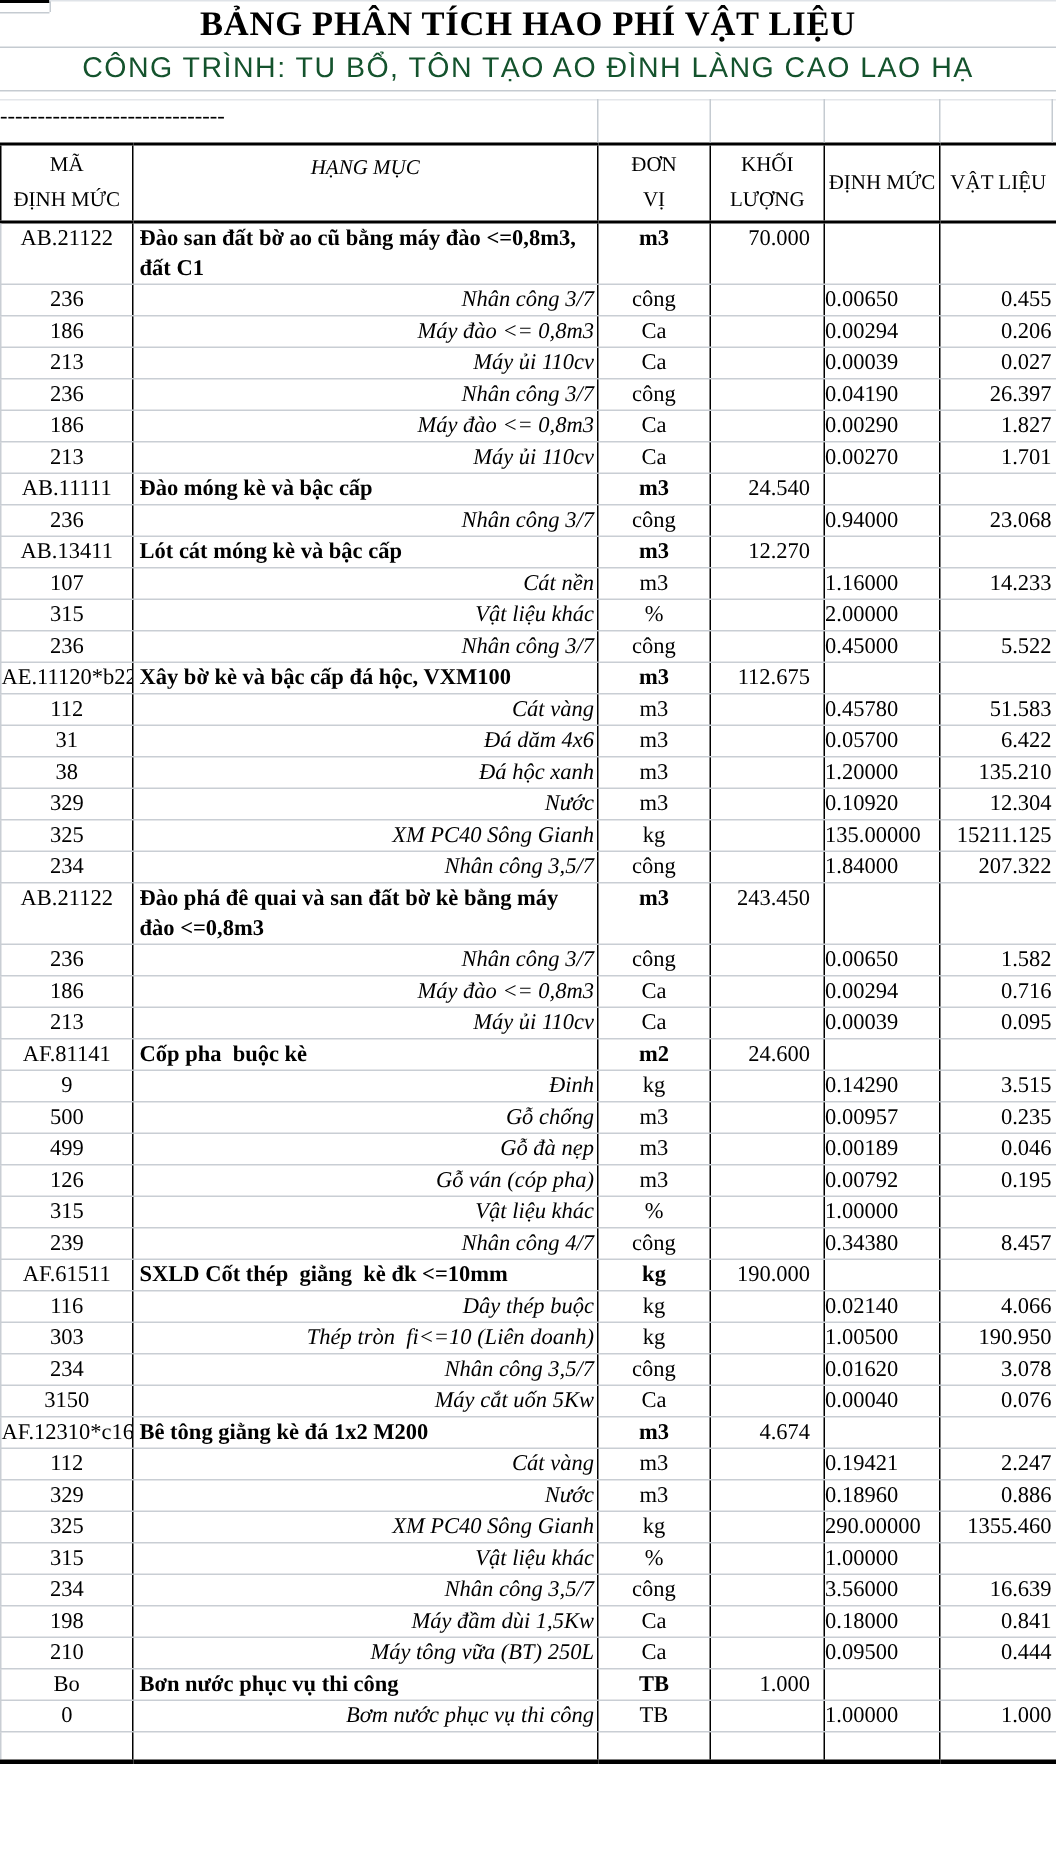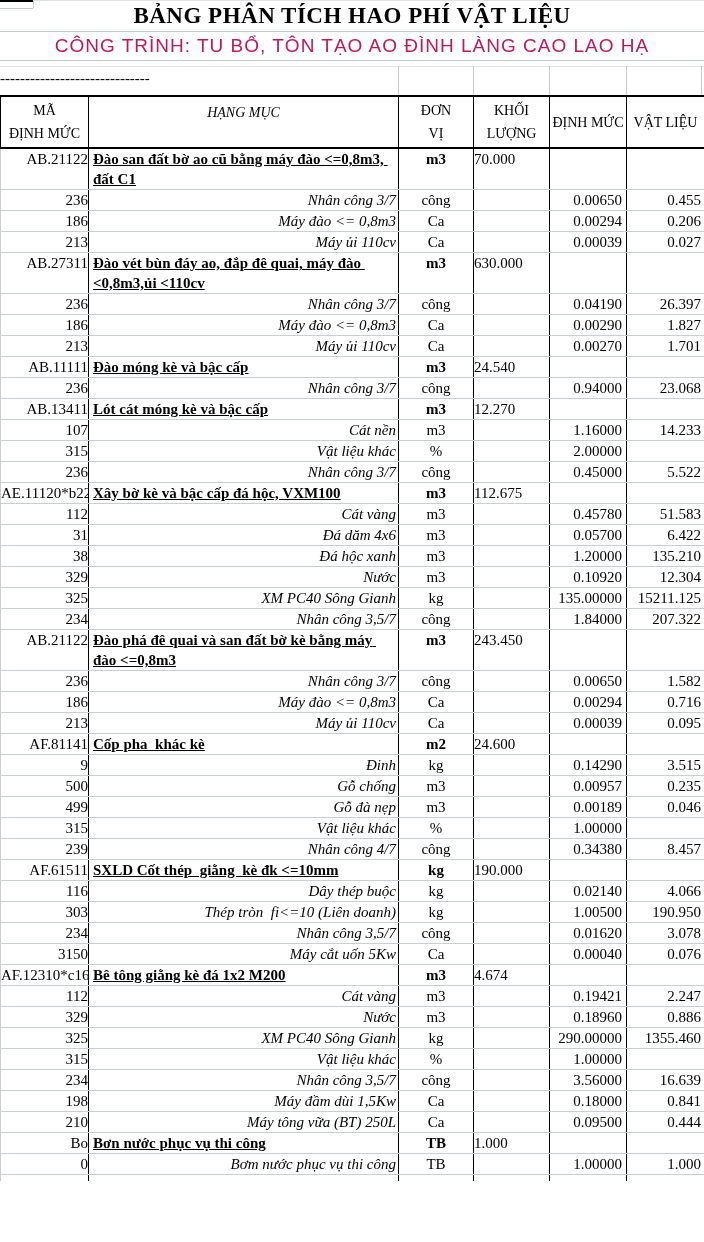--- a/index.html
+++ b/index.html
@@ -17,21 +17,21 @@
   .title-row .a1-top { position:absolute; top:0; left:0; width:33px; height:2px; background:#000; }
   .title-row .a1-bottom { position:absolute; top:8px; left:0; width:33px; height:1px; background:#c5cbd1; }
   .title-row .a1-right { position:absolute; top:0; left:33px; width:1px; height:8px; background:#c5cbd1; }
   .title-row .top-hairline { position:absolute; top:0; left:33px; right:0; height:1px; background:#dfe3e8; }
   .page-title { font-size:23px; font-weight:bold; letter-spacing:.5px; }
 
   .subtitle-row {
     height:29px; border-bottom:1px solid #c5cbd1;
     display:flex; align-items:center; justify-content:center;
     font-family:"Liberation Sans", sans-serif; font-size:19px;
-    font-weight:400; letter-spacing:1px; color:#be185d;
+    font-weight:400; letter-spacing:1px; color:#14532d;
   }
 
   
   .spacer-row { position:relative; height:34px; }
   .spacer-row .dashes {
     position:absolute; left:0; top:7px; font-size:15px; line-height:20px;
     white-space:pre; letter-spacing:0;
   }
   .spacer-row .hline { position:absolute; top:5px; left:0; right:0; height:1px; background:#e3e6ea; }
   .spacer-row .vline { position:absolute; top:5px; bottom:0; width:1px; background:#c5cbd1; }
@@ -49,28 +49,28 @@
   thead th:first-child { border-left:1px solid #000;font-family:Liberation Serif, serif; }
   thead th .l { display:block; line-height:23px; }
   thead th.h-item { vertical-align:top; padding-top:4px;font-style:italic; }
 
   tbody td {
     height:20px; line-height:20px; font-size:15px; padding:0;
     border-right:1px solid #000; border-bottom:1px solid #c9ced4;
     vertical-align:top; background:#fff;
   }
   tbody td:first-child { border-left:1px solid #c9ced4; }
-  td.c-code { text-align:right; white-space:nowrap; }
+  td.c-code { text-align:center; white-space:nowrap; }
   td.c-item { text-align:left; padding-left:4px; padding-right:2px; }
   td.c-unit { text-align:center; }
-  td.c-qty  { padding-right:9px; }
-  td.c-norm { text-align:right; padding-right:4px; }
+  td.c-qty  { text-align:right; padding-right:9px; }
+  td.c-norm { padding-right:4px; }
   td.c-mat  { text-align:right; padding-right:3px; }
 
-  tr.row-section td.c-item { font-weight:bold; white-space:pre-wrap;text-decoration:underline; }
+  tr.row-section td.c-item { font-weight:bold; white-space:pre-wrap; }
   tr.row-section td.c-unit { font-weight:bold; }
   tr.row-detail  td.c-item { font-style:italic; white-space:pre;text-align:right; }
   tr.row-blank td { border-bottom:3px solid #000; }
 </style>
 </head>
 <body>
 
 <div class="sheet">
 
   <div class="title-row">
@@ -155,28 +155,20 @@
           <td class="c-mat">0.206</td>
         </tr>
         <tr class="row-detail">
           <td class="c-code">213</td>
           <td class="c-item">Máy ủi 110cv</td>
           <td class="c-unit">Ca</td>
           <td class="c-qty"></td>
           <td class="c-norm">0.00039</td>
           <td class="c-mat">0.027</td>
         </tr>
-        <tr class="row-section">
-          <td class="c-code">AB.27311</td>
-          <td class="c-item">Đào vét bùn đáy ao, đắp đê quai, máy đào &lt;0,8m3,ủi &lt;110cv</td>
-          <td class="c-unit">m3</td>
-          <td class="c-qty">630.000</td>
-          <td class="c-norm"></td>
-          <td class="c-mat"></td>
-        </tr>
         <tr class="row-detail">
           <td class="c-code">236</td>
           <td class="c-item">Nhân công 3/7</td>
           <td class="c-unit">công</td>
           <td class="c-qty"></td>
           <td class="c-norm">0.04190</td>
           <td class="c-mat">26.397</td>
         </tr>
         <tr class="row-detail">
           <td class="c-code">186</td>
@@ -325,21 +317,21 @@
         <tr class="row-detail">
           <td class="c-code">213</td>
           <td class="c-item">Máy ủi 110cv</td>
           <td class="c-unit">Ca</td>
           <td class="c-qty"></td>
           <td class="c-norm">0.00039</td>
           <td class="c-mat">0.095</td>
         </tr>
         <tr class="row-section">
           <td class="c-code">AF.81141</td>
-          <td class="c-item">Cốp pha  khác kè</td>
+          <td class="c-item">Cốp pha  buộc kè</td>
           <td class="c-unit">m2</td>
           <td class="c-qty">24.600</td>
           <td class="c-norm"></td>
           <td class="c-mat"></td>
         </tr>
         <tr class="row-detail">
           <td class="c-code">9</td>
           <td class="c-item">Đinh</td>
           <td class="c-unit">kg</td>
           <td class="c-qty"></td>
@@ -354,20 +346,28 @@
           <td class="c-norm">0.00957</td>
           <td class="c-mat">0.235</td>
         </tr>
         <tr class="row-detail">
           <td class="c-code">499</td>
           <td class="c-item">Gỗ đà nẹp</td>
           <td class="c-unit">m3</td>
           <td class="c-qty"></td>
           <td class="c-norm">0.00189</td>
           <td class="c-mat">0.046</td>
+        </tr>
+        <tr class="row-detail">
+          <td class="c-code">126</td>
+          <td class="c-item">Gỗ ván (cóp pha)</td>
+          <td class="c-unit">m3</td>
+          <td class="c-qty"></td>
+          <td class="c-norm">0.00792</td>
+          <td class="c-mat">0.195</td>
         </tr>
         <tr class="row-detail">
           <td class="c-code">315</td>
           <td class="c-item">Vật liệu khác</td>
           <td class="c-unit">%</td>
           <td class="c-qty"></td>
           <td class="c-norm">1.00000</td>
           <td class="c-mat"></td>
         </tr>
         <tr class="row-detail">

